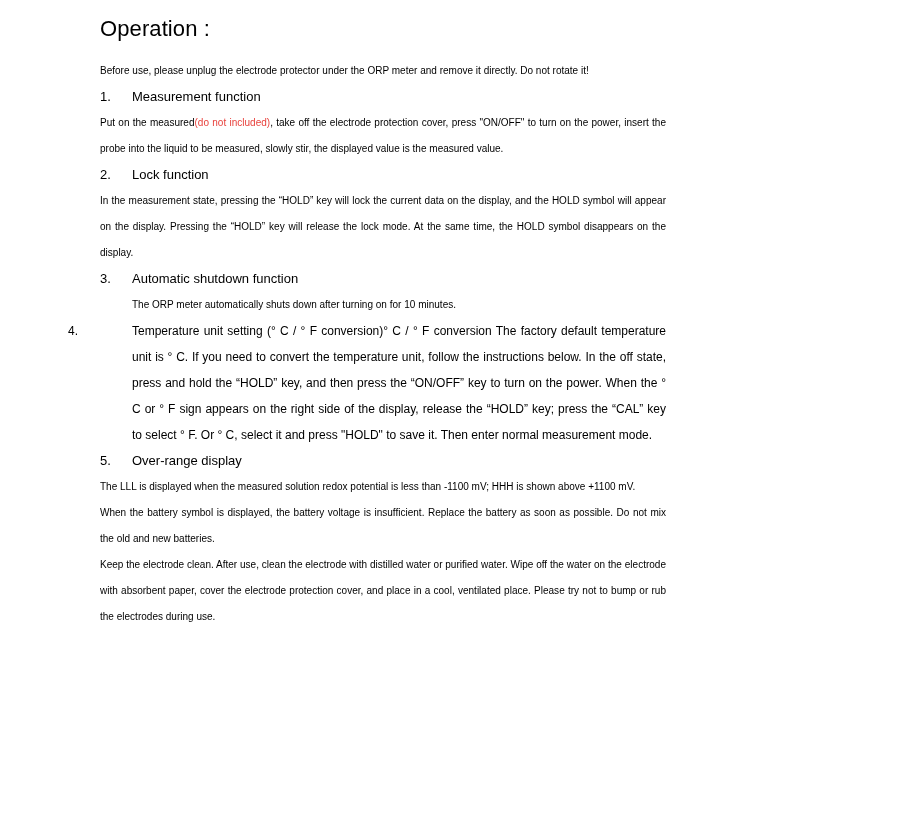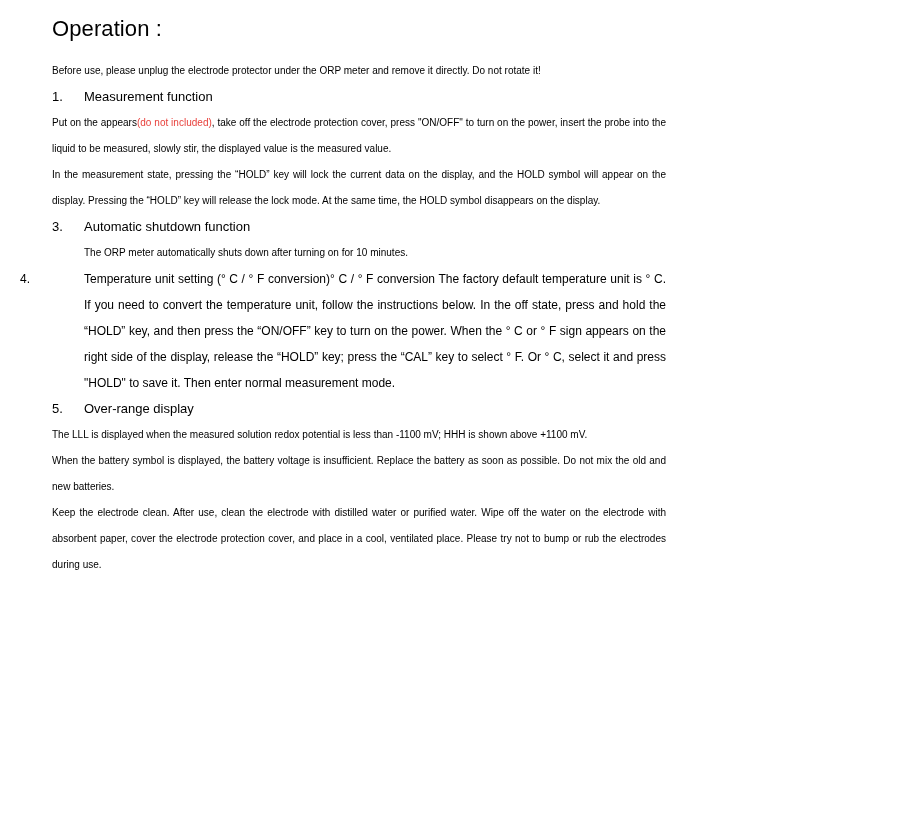--- a/index.html
+++ b/index.html
@@ -12,21 +12,21 @@
     background: #ffffff;
     font-family: "Liberation Sans", sans-serif;
     color: #000000;
     overflow: hidden;
   }
   .page {
     position: relative;
     width: 774px;
     height: 815px;
     box-sizing: border-box;
-    padding: 14px 108px 0 52px;
+    padding: 14px 108px 0 100px;
   }
   .doc-title {
     font-size: 22px;
     line-height: 30px;
     font-weight: 400;
     margin: 0 0 14px 0;
     letter-spacing: 0.1px;
     color: #000;
   }
   .para {
@@ -75,22 +75,23 @@
 </head>
 <body>
 
 <div class="page">
 
   <h1 class="doc-title">Operation :</h1>
 
   <p class="para">Before use, please unplug the electrode protector under the ORP meter and remove it directly. Do not rotate it!</p>
 
   <p class="list-item"><span class="list-num">1.</span><span>Measurement function</span></p>
-  <p class="para"><span>Put on the appears</span><span class="red">(do not included)</span><span>, take off the electrode protection cover, press "ON/OFF" to turn on the power, insert the probe into the liquid to be measured, slowly stir, the displayed value is the measured value.</span></p>
+  <p class="para"><span>Put on the measured</span><span class="red">(do not included)</span><span>, take off the electrode protection cover, press "ON/OFF" to turn on the power, insert the probe into the liquid to be measured, slowly stir, the displayed value is the measured value.</span></p>
 
+  <p class="list-item"><span class="list-num">2.</span><span>Lock function</span></p>
   <p class="para">In the measurement state, pressing the “HOLD” key will lock the current data on the display, and the HOLD symbol will appear on the display. Pressing the “HOLD” key will release the lock mode. At the same time, the HOLD symbol disappears on the display.</p>
 
   <p class="list-item"><span class="list-num">3.</span><span>Automatic shutdown function</span></p>
   <p class="para indent-left">The ORP meter automatically shuts down after turning on for 10 minutes.</p>
 
   <p class="hang"><span class="list-num">4.</span><span>Temperature unit setting (° C / ° F conversion)° C / ° F conversion The factory default temperature unit is ° C. If you need to convert the temperature unit, follow the instructions below. In the off state, press and hold the “HOLD” key, and then press the “ON/OFF” key to turn on the power. When the ° C or ° F sign appears on the right side of the display, release the “HOLD” key; press the “CAL” key to select ° F. Or ° C, select it and press "HOLD" to save it. Then enter normal measurement mode.</span></p>
 
   <p class="list-item"><span class="list-num">5.</span><span>Over-range display</span></p>
   <p class="para">The LLL is displayed when the measured solution redox potential is less than -1100 mV; HHH is shown above +1100 mV.</p>
 

